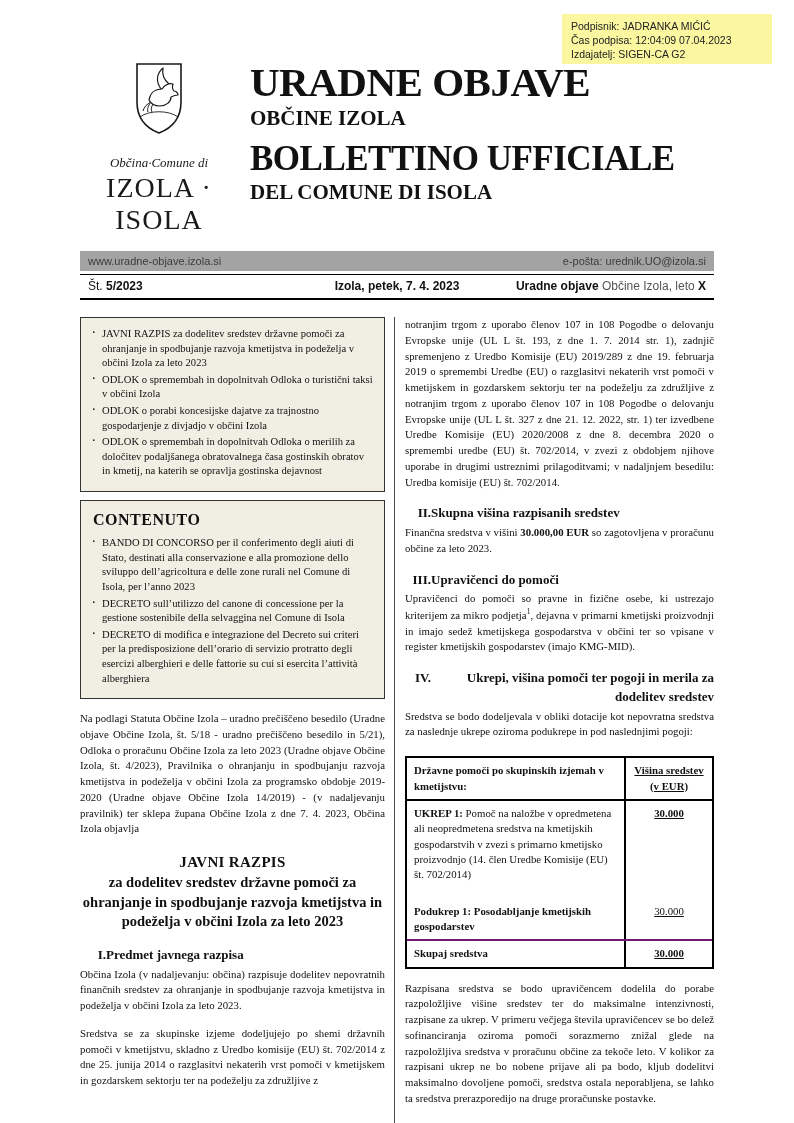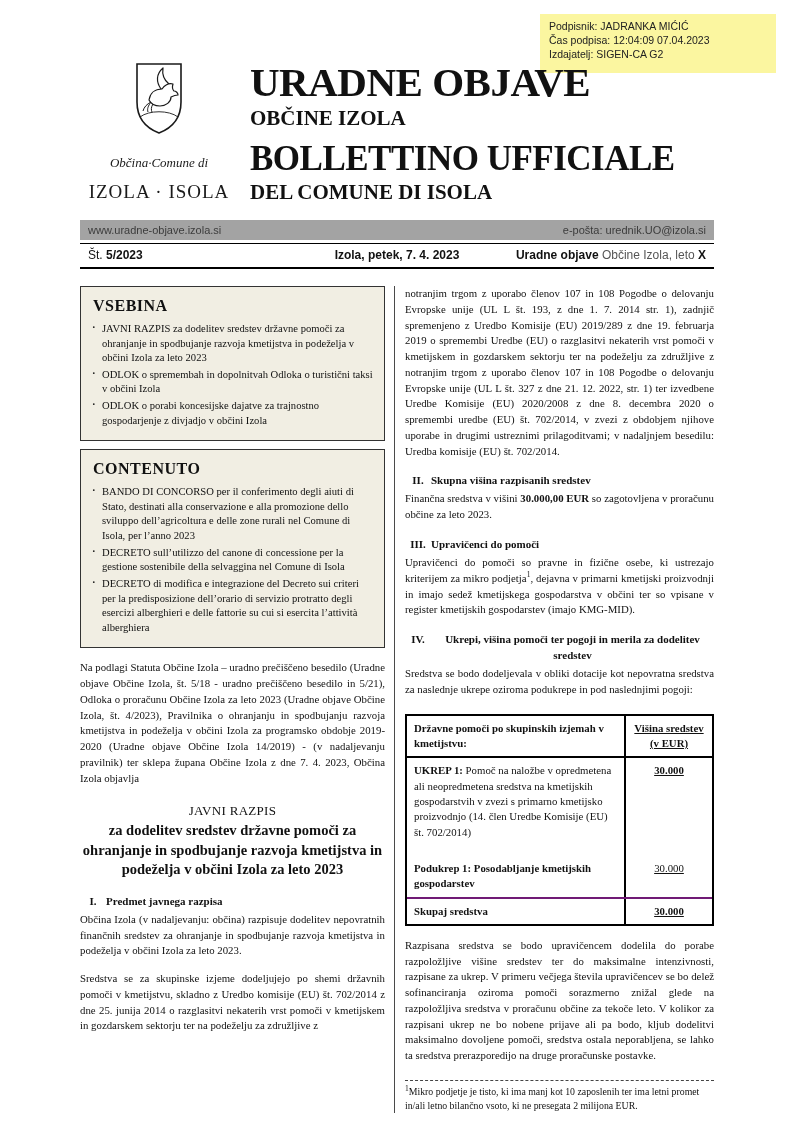--- a/index.html
+++ b/index.html
@@ -2,29 +2,29 @@
 <html><head>
 <meta charset="utf-8">
 <style>
   * { margin:0; padding:0; box-sizing:border-box; }
   html,body { background:#888; }
   .page { width:794px; height:1123px; background:#fff; position:relative; margin:0 auto;
           font-family:"Liberation Serif", serif; color:#111; overflow:hidden; }
   .content { position:absolute; left:80px; top:0; width:634px; }
 
   
-  .sigbox { position:absolute; left:540px; top:14px; width:236px; background:#fbf6a0;
-            padding:5px 9px 12px; font-family:"Liberation Sans", sans-serif;
+  .sigbox { position:absolute; left:562px; top:14px; width:210px; background:#fbf6a0;
+            padding:5px 9px 3px; font-family:"Liberation Sans", sans-serif;
             font-size:10.5px; line-height:1.34; color:#222; }
 
   
   .masthead { display:flex; margin-top:62px; }
   .brand { width:158px; text-align:center; flex:none; }
   .brand .org1 { font-style:italic; font-size:13px; margin-top:15px; color:#1a1a1a; }
-  .brand .org2 { font-size:19px; letter-spacing:1px; margin-top:10px; color:#1a1a1a; }
+  .brand .org2 { font-size:28px; letter-spacing:1px; margin-top:1px; color:#1a1a1a; }
   .titles { flex:1; padding-left:12px; }
   .t1 { font-size:41px; font-weight:700; line-height:1; letter-spacing:-0.5px; }
   .t2 { font-size:21px; font-weight:700; margin-top:3px; }
   .t3 { font-size:35px; font-weight:700; line-height:1; margin-top:10px; letter-spacing:-0.5px; }
   .t4 { font-size:21px; font-weight:700; margin-top:4px; }
 
   
   .urlbar { margin-top:15px; background:#a3a3a3; display:flex; justify-content:space-between;
             padding:4px 8px; font-family:"Liberation Sans", sans-serif; font-size:11px; color:#3c3c3c; }
   .issuebar { margin-top:3px; border-top:1px solid #000; border-bottom:2.5px solid #000;
@@ -44,23 +44,23 @@
   
   .tocbox { background:#f1eee3; border:1px solid #333; padding:9px 10px 10px; }
   .tocbox + .tocbox { margin-top:8px; }
   .tocbox h2 { font-size:16px; letter-spacing:.5px; margin:1px 0 7px 2px; font-weight:700; }
   .tocbox ul { list-style:none; }
   .tocbox li { position:relative; padding-left:11px; font-size:10.6px; line-height:1.38; margin-bottom:2px; text-align:left; }
   .tocbox li::before { content:"\00B7"; position:absolute; left:1px; top:-1px; font-weight:700; }
 
   
   .jrh { text-align:center; margin-top:17px; }
-  .jrh .l1 { font-size:13px; letter-spacing:.3px; }
+  .jrh .l1 { font-size:15px; letter-spacing:.3px;font-weight:bold; }
   .jrh .l2 { font-size:14.5px; font-weight:700; line-height:1.35; margin-top:2px; }
-  .sech { display:flex; font-weight:700; font-size:11px; line-height:1.45; margin:14px 0 2px; text-align:center; }
+  .sech { display:flex; font-weight:700; font-size:13px; line-height:1.45; margin:14px 0 2px; text-align:right; }
   .sech .num { width:26px; flex:none; }
   .gap { height:12px; }
 
   
   .tbl { border:2px solid #000; margin-top:16px; font-size:10.8px; line-height:1.42; }
   .trow { display:grid; grid-template-columns:1fr 88px; }
   .trow .c1 { padding:5px 7px; text-align:left; }
   .trow .c2 { padding:5px 4px; border-left:2px solid #000; text-align:center;text-decoration:underline; }
   .trow.head { border-bottom:2px solid #000; font-weight:700; }
   .trow.sub .c1 { padding-top:16px; }
@@ -120,25 +120,25 @@
       <span class="right">
         <b class="tight">Uradne objave</b><span class="mid-dim"> Občine Izola, leto </span><b class="tight">X</b>
       </span>
     </div>
 
     <div class="cols">
 
       <div class="colL">
 
         <div class="tocbox">
-          <h2>VSEBINA</h2>
           <ul>
             <li>JAVNI RAZPIS za dodelitev sredstev državne pomoči za ohranjanje in spodbujanje razvoja kmetijstva in podeželja v občini Izola za leto 2023</li>
             <li>ODLOK o spremembah in dopolnitvah Odloka o turistični taksi v občini Izola</li>
             <li>ODLOK o porabi koncesijske dajatve za trajnostno gospodarjenje z divjadjo v občini Izola</li>
+            <li>ODLOK o spremembah in dopolnitvah Odloka o merilih za določitev podaljšanega obratovalnega časa gostinskih obratov in kmetij, na katerih se opravlja gostinska dejavnost</li>
           </ul>
         </div>
 
         <div class="tocbox">
           <h2>CONTENUTO</h2>
           <ul>
             <li>BANDO DI CONCORSO per il conferimento degli aiuti di Stato, destinati alla conservazione e alla promozione dello sviluppo dell’agricoltura e delle zone rurali nel Comune di Isola, per l’anno 2023</li>
             <li>DECRETO sull’utilizzo del canone di concessione per la gestione sostenibile della selvaggina nel Comune di Isola</li>
             <li>DECRETO di modifica e integrazione del Decreto sui criteri per la predisposizione dell’orario di servizio protratto degli esercizi alberghieri e delle fattorie su cui si esercita l’attività alberghiera</li>
           </ul>

